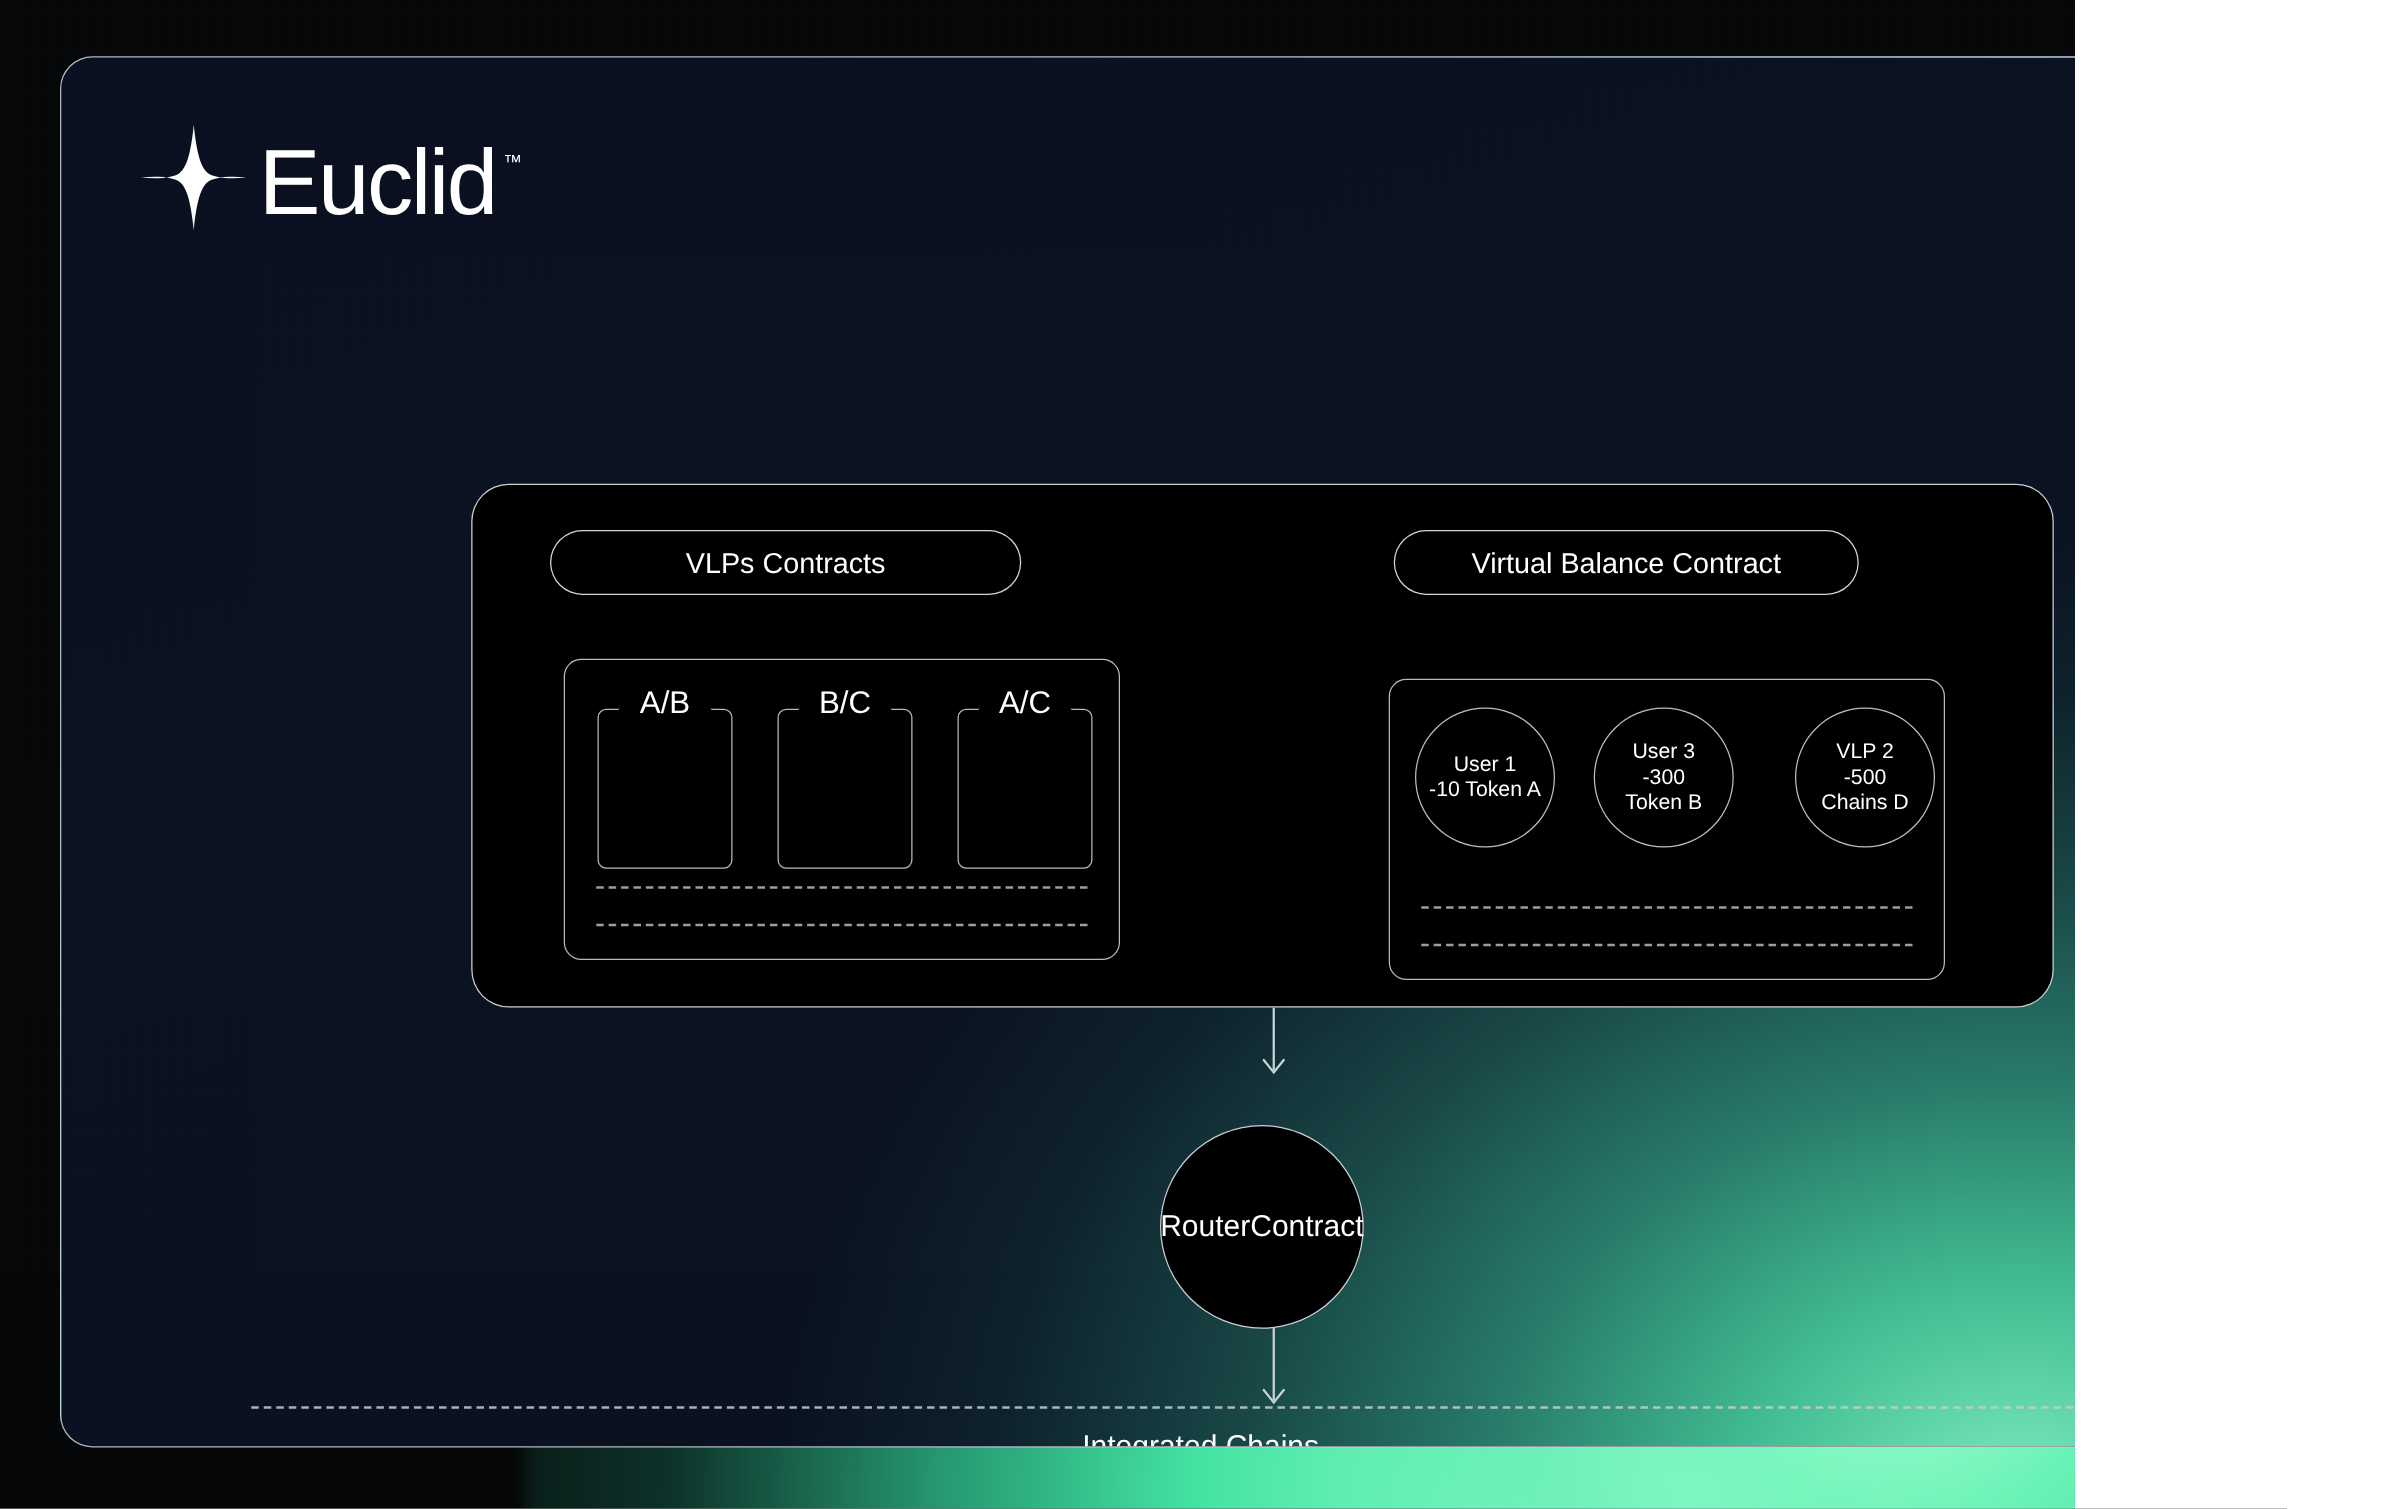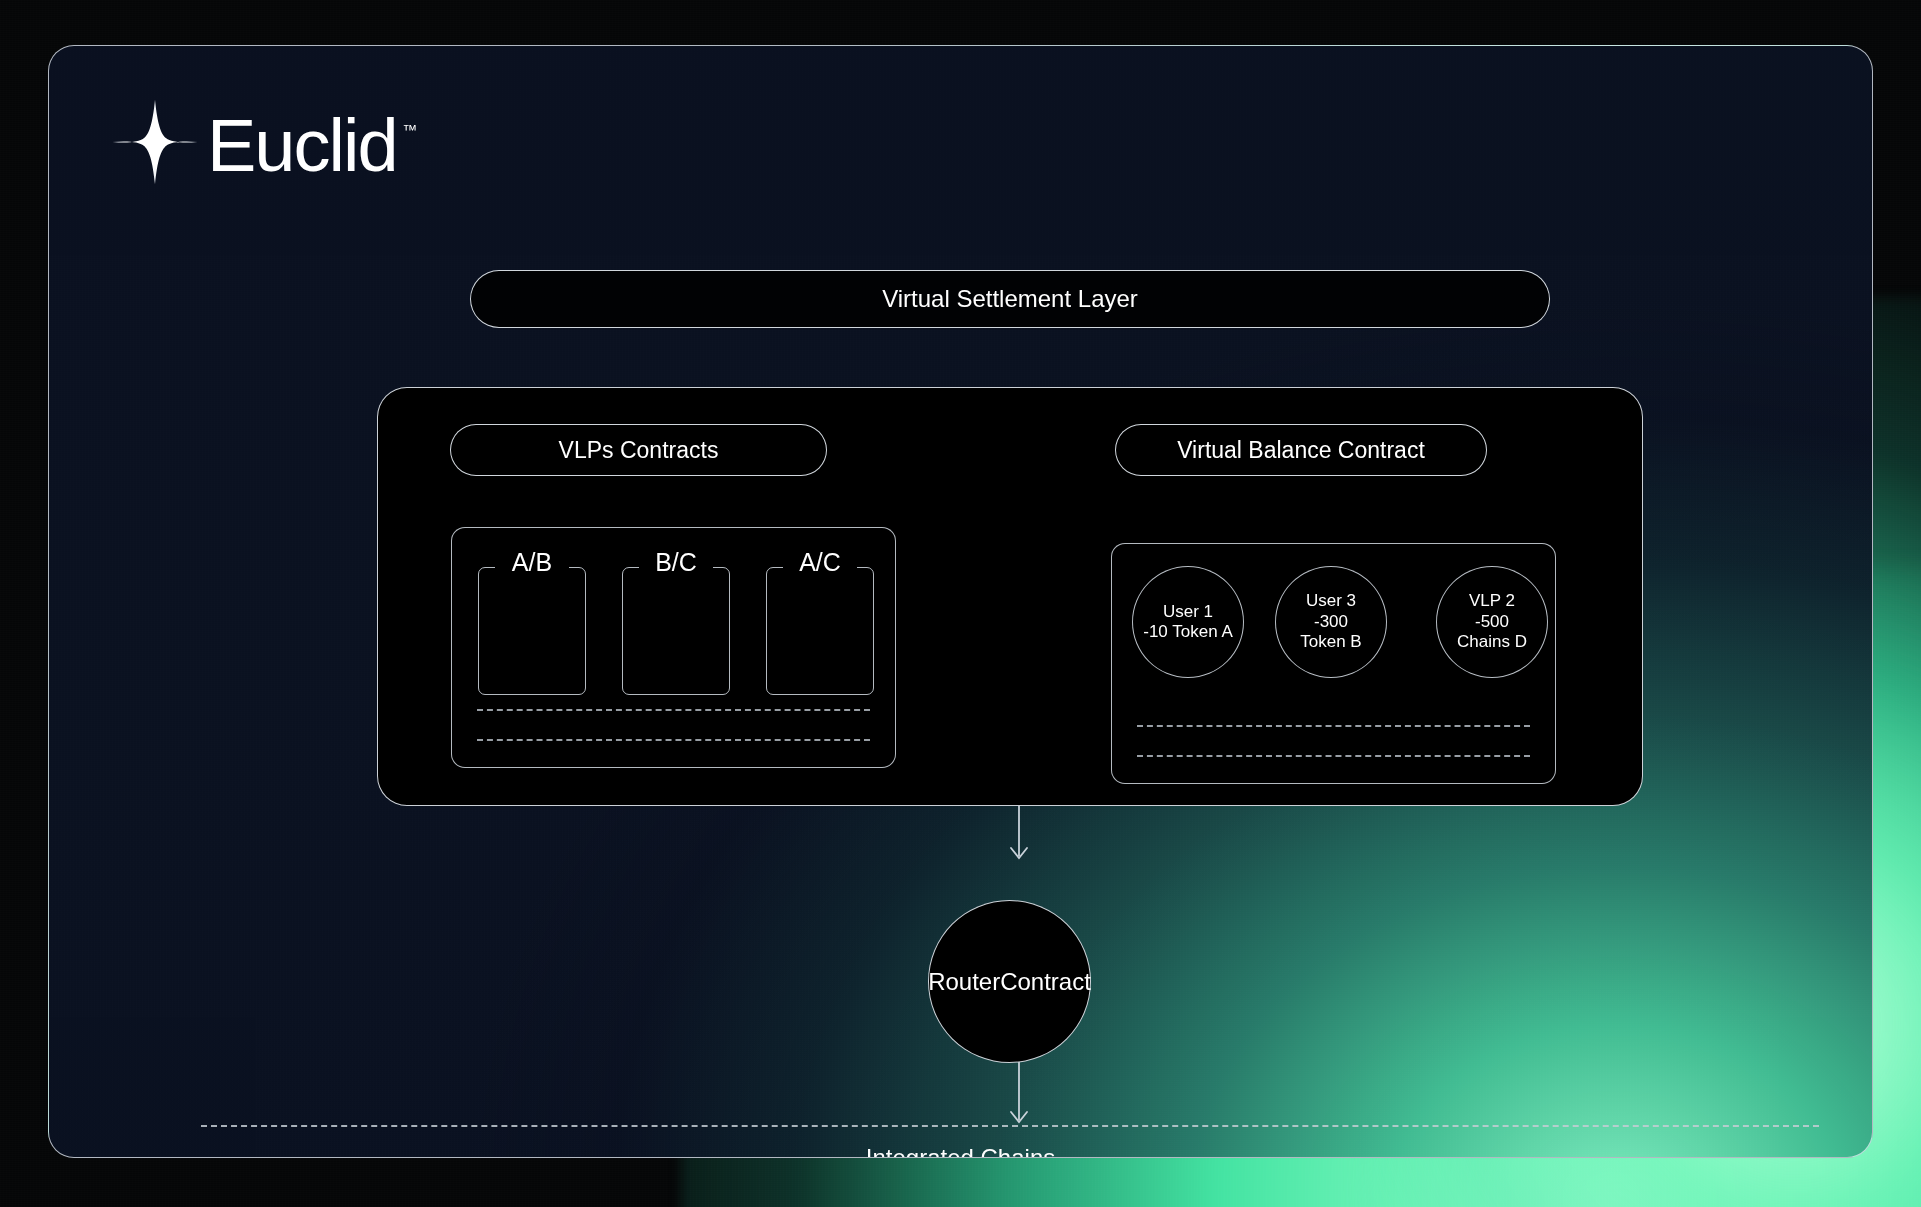--- a/index.html
+++ b/index.html
@@ -8,21 +8,21 @@
   html, body {
     width:1921px;
     height:1207px;
     overflow:hidden;
     font-family:"Liberation Sans", sans-serif;
   }
 
   
   #page {
     position:relative;
-    width:1921px;
+    width:1660px;
     height:1207px;
     background:#050607;
     overflow:hidden;
   }
   #page .glow-a {
     position:absolute;
     right:-260px;
     bottom:-340px;
     width:1500px;
     height:1250px;
@@ -132,21 +132,21 @@
   .section { position:absolute; top:0; }
   #section-vlps    { left:33px;  width:500px; }
   #section-balance { left:737px; width:500px; }
 
   .section-pill {
     position:absolute;
     top:36px;
     height:52px;
     font-size:23px;
   }
-  #vlps-pill    { left:39px;  width:377px; }
+  #vlps-pill    { left:29px;  width:377px; }
   #balance-pill { left:0px;   width:372px; }
 
   .section-box {
     position:absolute;
     top:139px;
     height:241px;
     border:1.2px solid rgba(225,232,240,0.80);
     border-radius:14px;
     background:#000000;
   }
@@ -291,23 +291,20 @@
             <stop offset="55%" stop-color="#ffffff"></stop>
             <stop offset="100%" stop-color="#e7ecf3"></stop>
           </radialGradient>
         </defs>
         <path d="M50 4 C52.6 30.2 56.4 41.4 62.2 46.0 C67.0 49.8 78.6 51.6 96 50 C78.6 48.4 67.0 50.2 62.2 54.0 C56.4 58.6 52.6 69.8 50 96 C47.4 69.8 43.6 58.6 37.8 54.0 C33.0 50.2 21.4 48.4 4 50 C21.4 51.6 33.0 49.8 37.8 46.0 C43.6 41.4 47.4 30.2 50 4 Z" fill="url(#sparkGrad)"></path>
       </svg>
       <span class="wordmark">Euclid</span>
       <span class="tm">™</span>
     </div>
 
-    <div id="vsl-pill" class="pill">
-      <span>Virtual Settlement Layer</span>
-    </div>
 
     <div id="vsl-container">
 
       <div class="section" id="section-vlps">
         <div id="vlps-pill" class="pill section-pill">
           <span>VLPs Contracts</span>
         </div>
 
         <div id="vlps-box" class="section-box">
           <div class="pairs">

